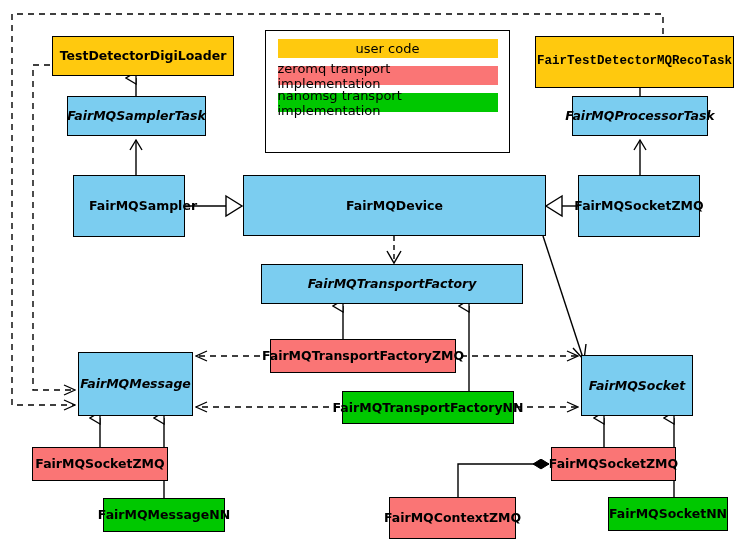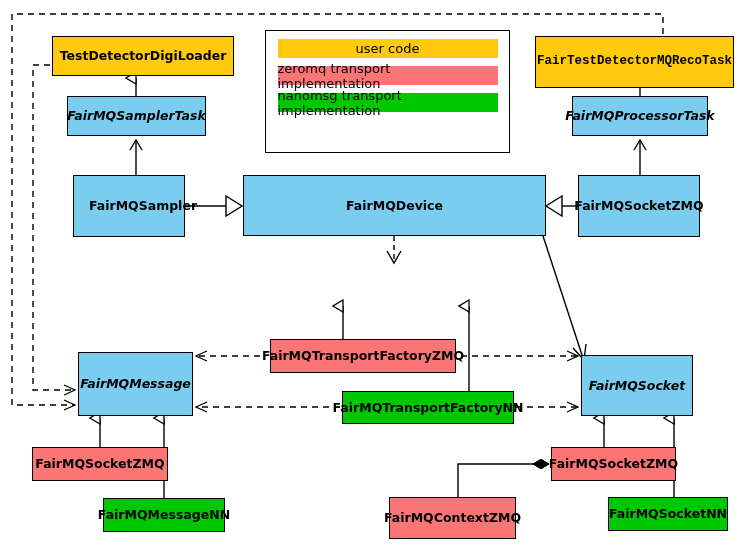--- a/index.html
+++ b/index.html
@@ -209,20 +209,23 @@
   </div>
 
   <div class="node c-framework" style="left:243px;top:175px;width:303px;height:61px;">
     <span>FairMQDevice</span>
   </div>
 
   <div class="node c-framework" style="left:578px;top:175px;width:122px;height:62px;">
     <span>FairMQSocketZMQ</span>
   </div>
 
+  <div class="node c-framework abstract" style="left:261px;top:264px;width:262px;height:40px;">
+    <span>FairMQTransportFactory</span>
+  </div>
 
   <div class="node c-zmq" style="left:262px;top:339px;width:186px;height:34px;margin-left:8px;">
     <span>FairMQTransportFactoryZMQ</span>
   </div>
 
   <div class="node c-nn" style="left:342px;top:391px;width:172px;height:33px;">
     <span>FairMQTransportFactoryNN</span>
   </div>
 
   <div class="node c-framework abstract" style="left:78px;top:352px;width:115px;height:64px;">

